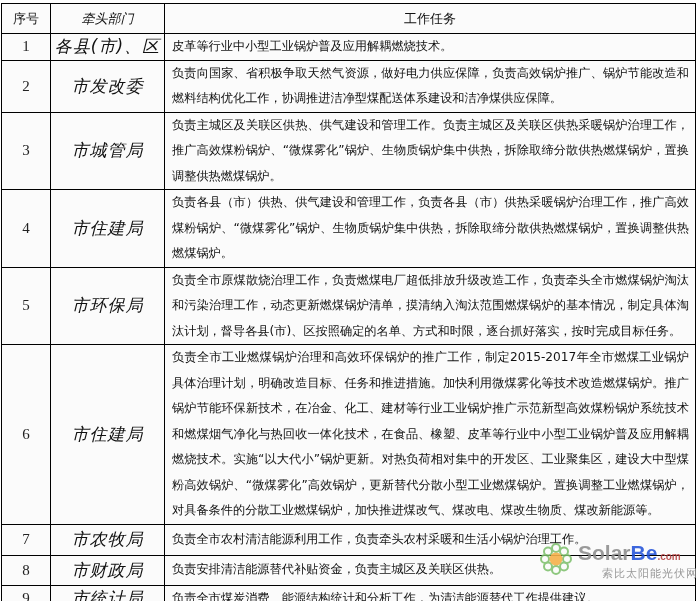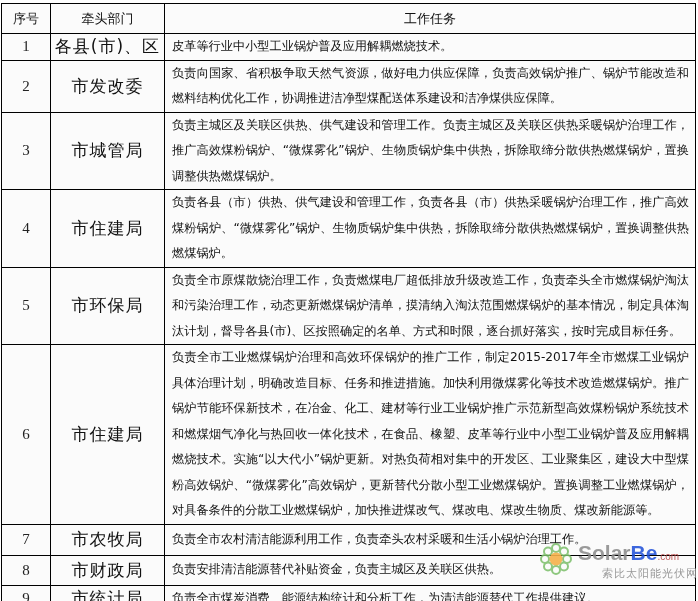--- a/index.html
+++ b/index.html
@@ -2,27 +2,27 @@
 <html><head>
   <meta charset="utf-8">
   <style>
     html, body { margin:0; padding:0; background:#ffffff; }
     body { width:698px; height:601px; position:relative; overflow:hidden;
       font-family:"DejaVu Sans", sans-serif; color:#111; }
     table { position:absolute; left:1px; top:3px; border-collapse:collapse; table-layout:fixed; width:695px; background:#fbfbfb; }
     td, th { border:1px solid #000; padding:0;text-align:center; }
     th { font-weight:normal; font-size:13px; height:29px; }
     .c-no { width:48px; text-align:center; font-family:"Liberation Serif", serif; font-size:15px; color:#222; }
-    .c-dept { width:113px; text-align:center; font-size:17px; letter-spacing:1px; }
+    .c-dept { width:113px; text-align:center; font-size:17px; letter-spacing:1px;font-style:italic; }
     .c-task { font-size:12.2px; line-height:25.5px; padding:0 6px 0 7px; text-align:justify; }
     .watermark { position:absolute; left:540px; top:541px; width:160px; height:40px; }
     .wm-flower { position:absolute; left:0; top:2px; width:32px; height:32px; }
     .wm-text { position:absolute; left:38px; top:0px; font-family:"Liberation Sans", sans-serif; font-weight:bold; font-size:21px; color:#8a8a8a; opacity:0.85; }
     .wm-text .be { color:#1d4ed8; }
-    .wm-text .com { font-size:10px; color:#b43b3b; font-weight:normal; }
+    .wm-text .com { font-size:10px; color:#b43b3b; font-weight:bold; }
     .wm-sub { position:absolute; left:62px; top:25px; font-size:11px; color:#999; letter-spacing:1px; }
   </style>
 </head>
 <body>
 
 <table>
   <thead>
     <tr>
       <th class="c-no" style="font-family:Liberation Sans, sans-serif;font-size:13px;">序号</th>
       <th class="c-dept" style="font-size:13px;letter-spacing:0;">牵头部门</th>

